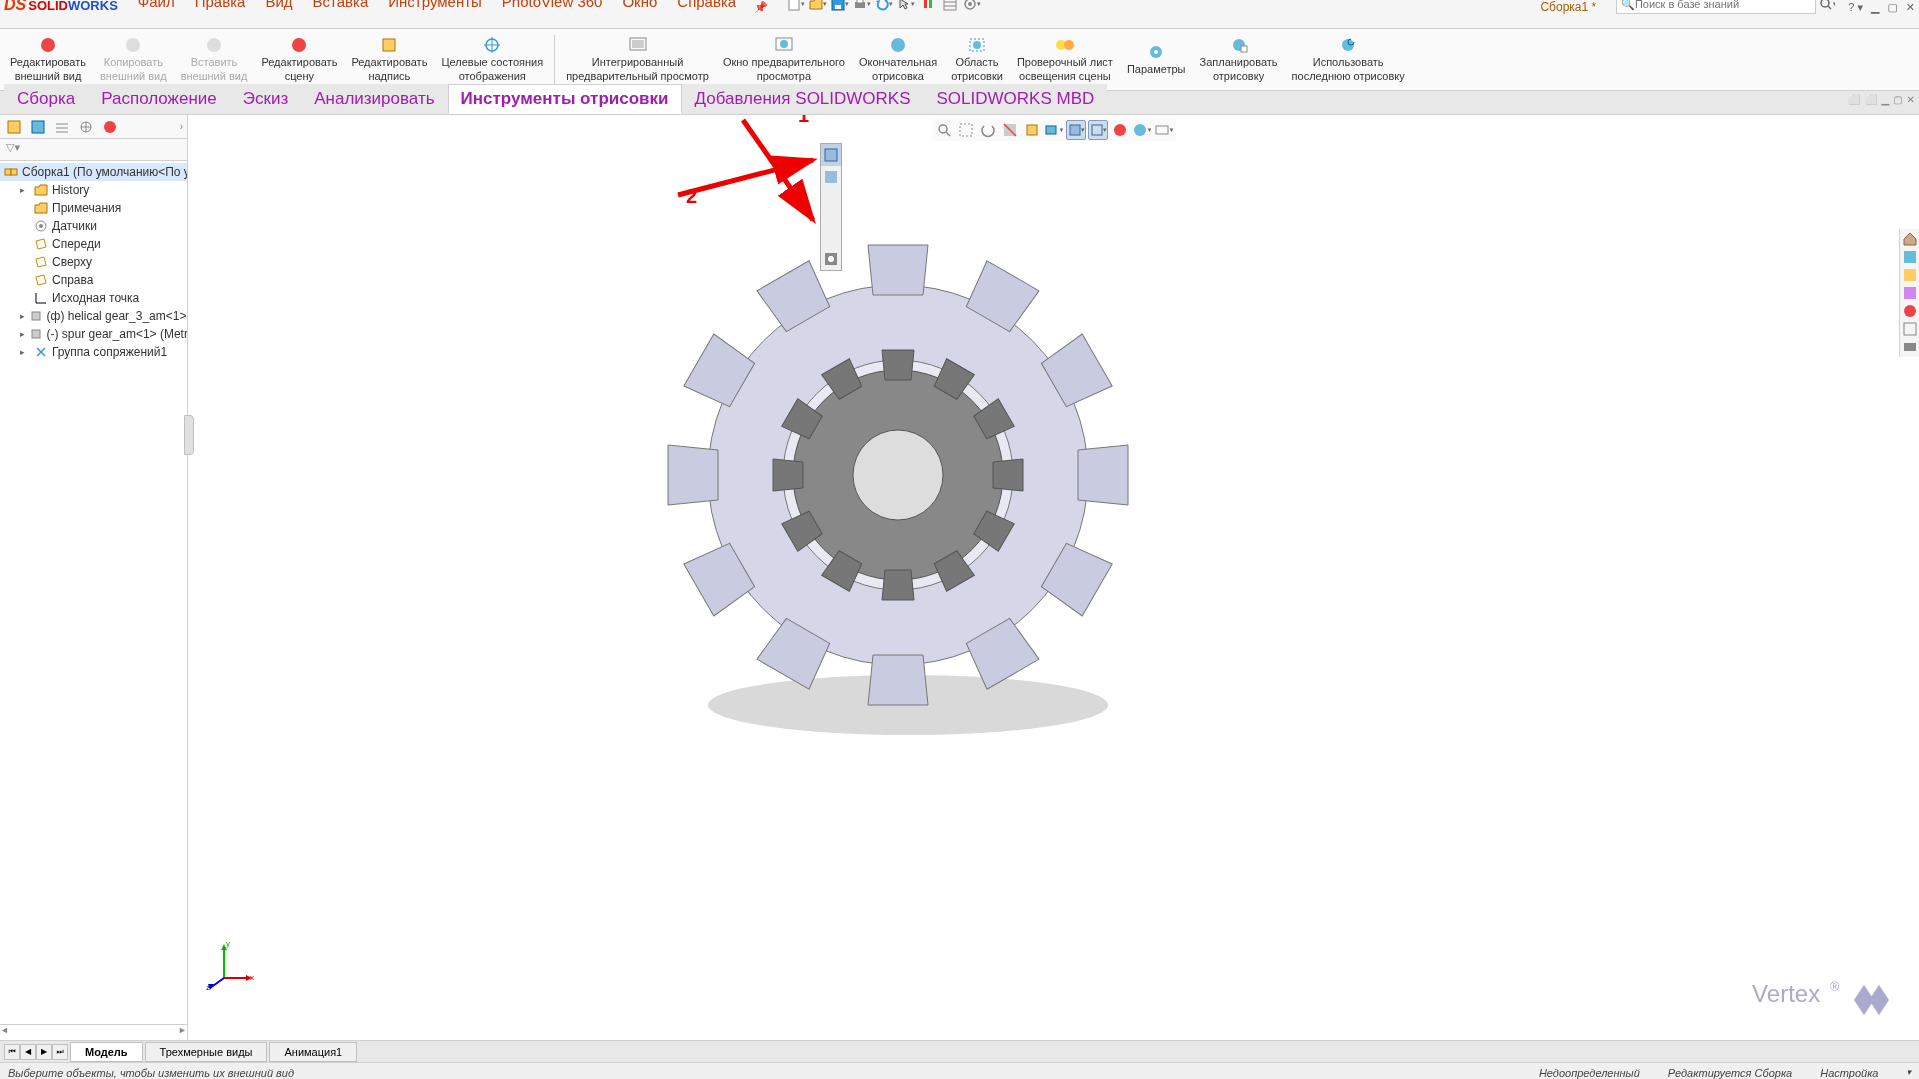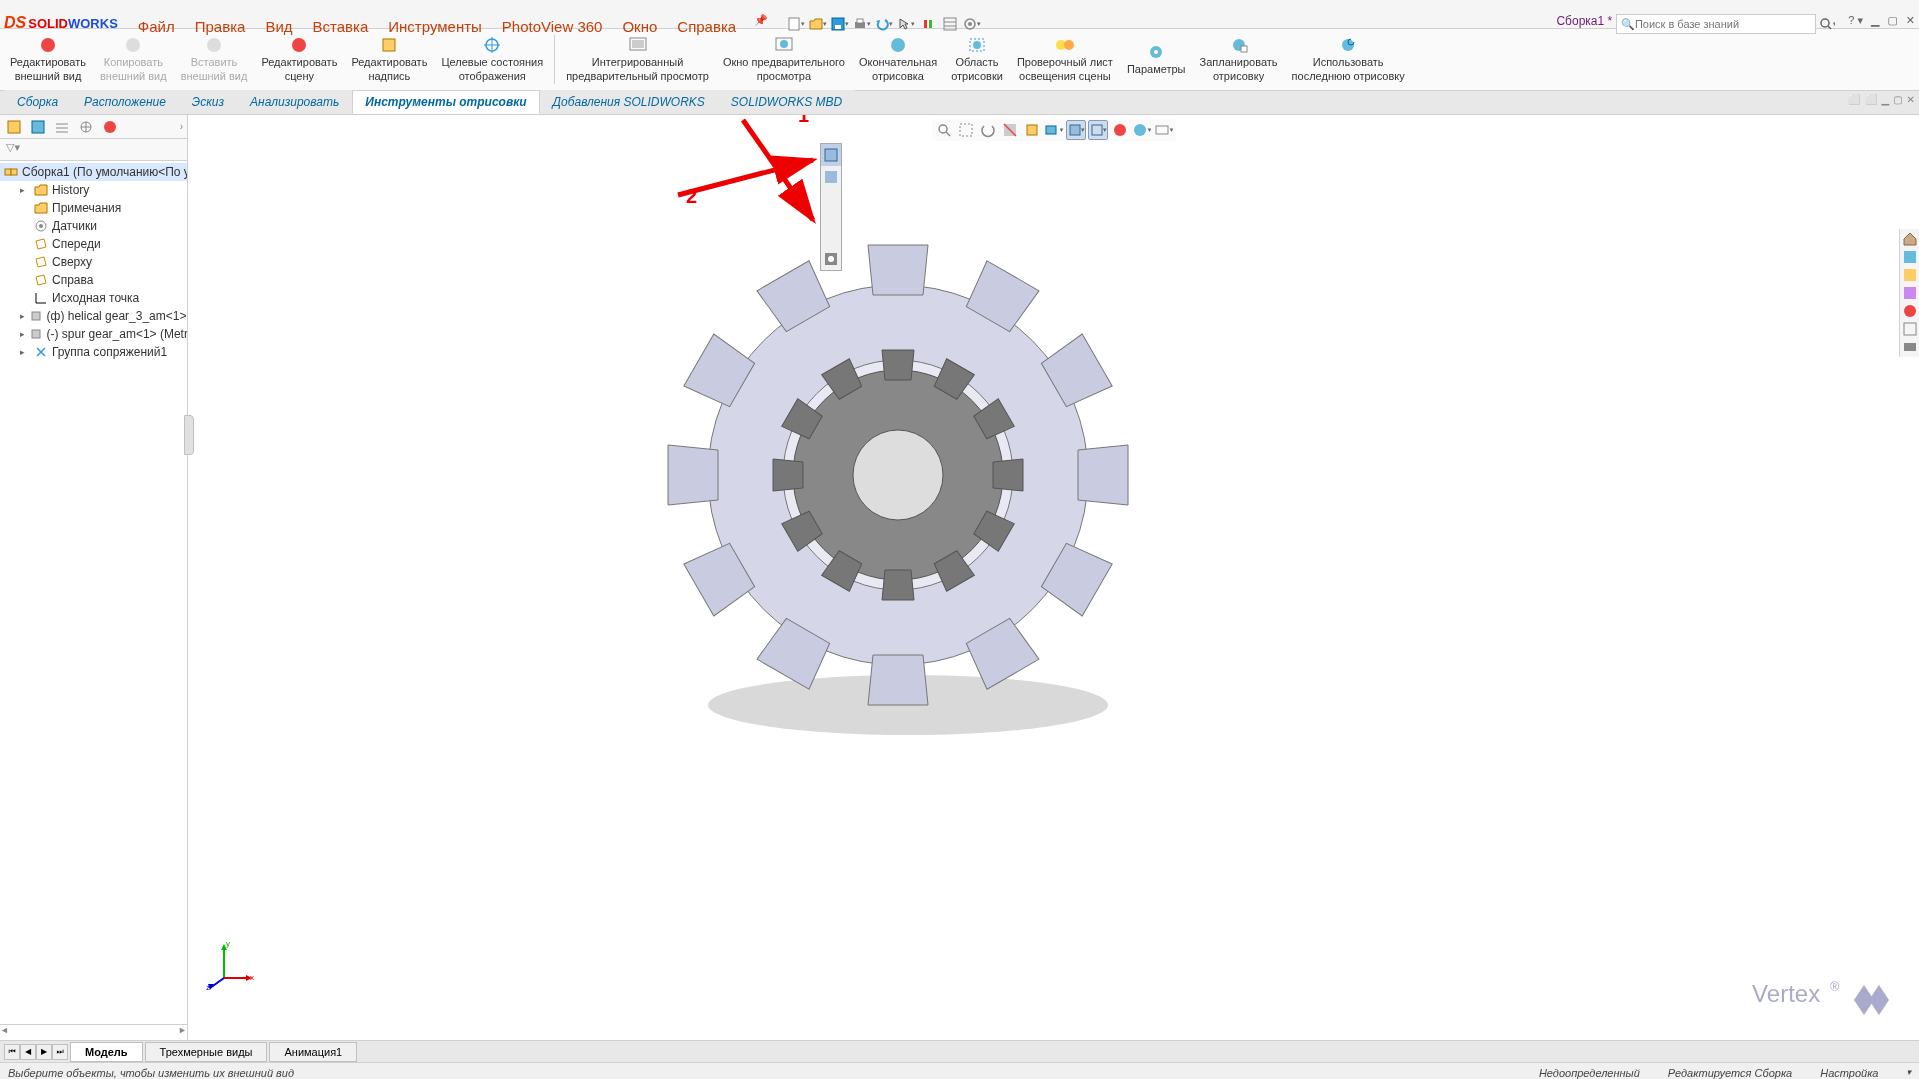--- a/index.html
+++ b/index.html
@@ -1,44 +1,44 @@
 <!DOCTYPE html>
 <html><head>
 <meta charset="utf-8">
 <style>
 * { margin: 0; padding: 0; box-sizing: border-box; font-family: Tahoma, Arial, sans-serif; }
 body { width: 1919px; height: 1079px; background: #fff; overflow: hidden; position: relative; font-size: 11px; }
 
 
-.menubar { height: 26px; display: flex; align-items: flex-start; background: #f5f5f5; border-bottom: 1px solid #d0d0d0; padding: 14px 4px; }
+.menubar { height: 26px; display: flex; align-items: flex-end; background: #f5f5f5; border-bottom: 1px solid #d0d0d0; padding: 14px 4px; }
 .logo { display: flex; align-items: center; font-weight: bold; margin-right: 10px; }
 .logo-ds { color: #e30; font-style: italic; font-size: 16px; margin-right: 2px; }
 .logo-text { font-size: 13px; }
 .logo-solid { color: #d00; }
 .logo-works { color: #1d4ed8; }
 .menu-items { display: flex; gap: 0; }
 .menu-item { padding: 4px 10px; cursor: pointer; font-size: 15px; color: #c2410c; }
 .pin-icon { color: #0078d4; margin: 0 8px; cursor: pointer; }
 .toolbar-icons { display: flex; gap: 2px; align-items: center; margin-left: 10px; }
 .tb-icon { width: 20px; height: 20px; display: flex; align-items: center; justify-content: center; cursor: pointer; border: 1px solid transparent; }
-.doc-title { margin-left: auto; margin-right: 4px; font-size: 12px; color: #701a75; }
+.doc-title { margin-left: auto; margin-right: 20px; font-size: 12px; color: #a16207; }
 .search-box { display: flex; align-items: center; border: 1px solid #ccc; background: #fff; height: 20px; width: 200px; padding: 0 4px; }
 .search-box input { border: none; outline: none; font-size: 11px; width: 170px; color: #999; }
 .win-controls { display: flex; gap: 8px; margin-left: 12px; color: #666; }
 
 
 .ribbon { height: 62px; background: #fafafa; border-bottom: 1px solid #d0d0d0; display: flex; padding: 2px 4px; gap: 2px; }
 .ribbon-btn { display: flex; flex-direction: column; align-items: center; justify-content: center; padding: 2px 6px; text-align: center; font-size: 11px; line-height: 1.2; color: #333; cursor: pointer; min-width: 60px; }
 .ribbon-btn.disabled { color: #aaa; }
 .ribbon-btn .ricon { width: 24px; height: 18px; margin-bottom: 2px; }
 .ribbon-sep { width: 1px; background: #d0d0d0; margin: 4px 3px; }
 
 
 .tabs-row { height: 24px; background: #e8e8e8; border-bottom: 1px solid #d0d0d0; display: flex; align-items: flex-end; padding-left: 4px; position: relative; }
-.tab { padding: 4px 12px; font-size: 12px; color: #0369a1; border: 1px solid transparent; cursor: pointer; background: #e8e8e8; font-style: italic; }
+.tab { padding: 4px 12px; font-size: 17px; color: #a21caf; border: 1px solid transparent; cursor: pointer; background: #e8e8e8; }
 .tab.active { background: #fff; border: 1px solid #d0d0d0; border-bottom: 1px solid #fff; font-weight: bold; }
 .tabs-right { position: absolute; right: 4px; top: 3px; display: flex; gap: 4px; }
 
 
 .main { display: flex; height: calc(100% - 26px - 62px - 24px - 22px - 20px); position: relative; }
 
 
 .tree-panel { width: 188px; background: #fff; border-right: 1px solid #d0d0d0; display: flex; flex-direction: column; }
 .tree-toolbar { height: 24px; border-bottom: 1px solid #d0d0d0; display: flex; align-items: center; padding: 0 4px; gap: 4px; background: #f8f8f8; }
 .tree-toolbar2 { height: 22px; border-bottom: 1px solid #d0d0d0; padding: 2px 6px; background: #f8f8f8; }

